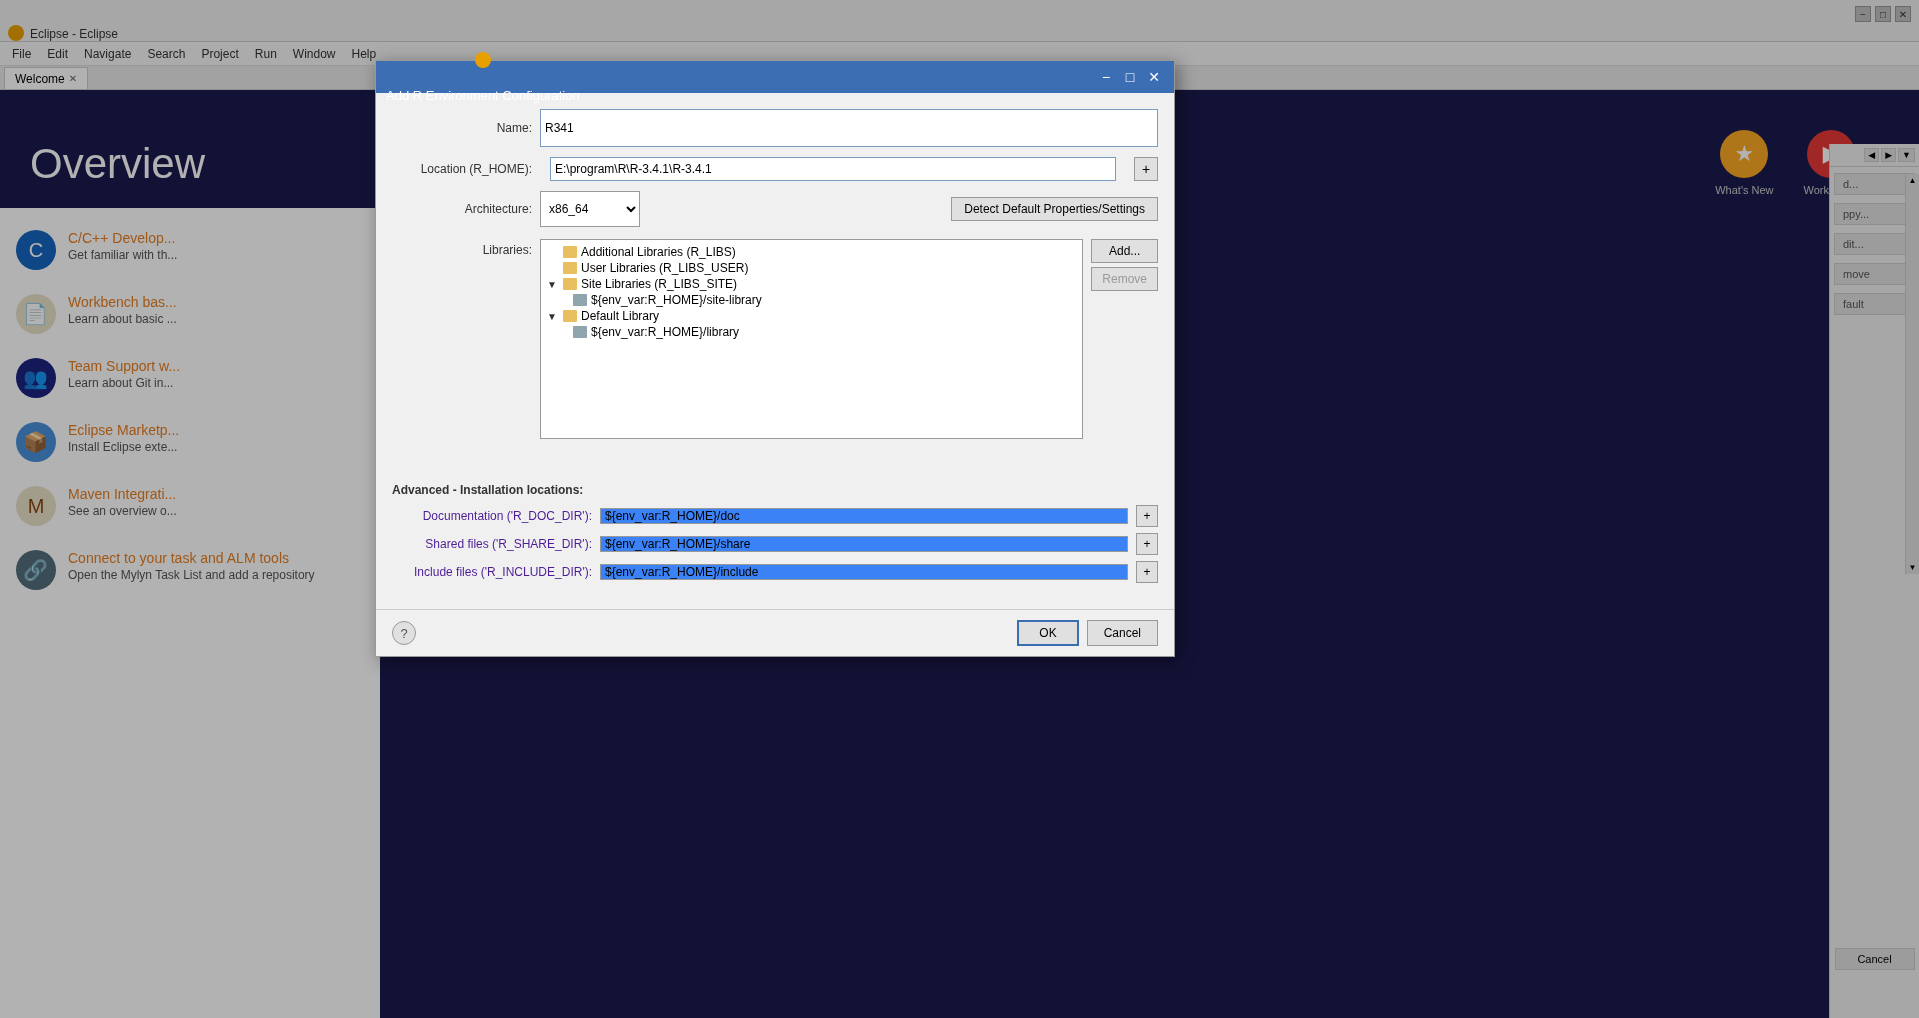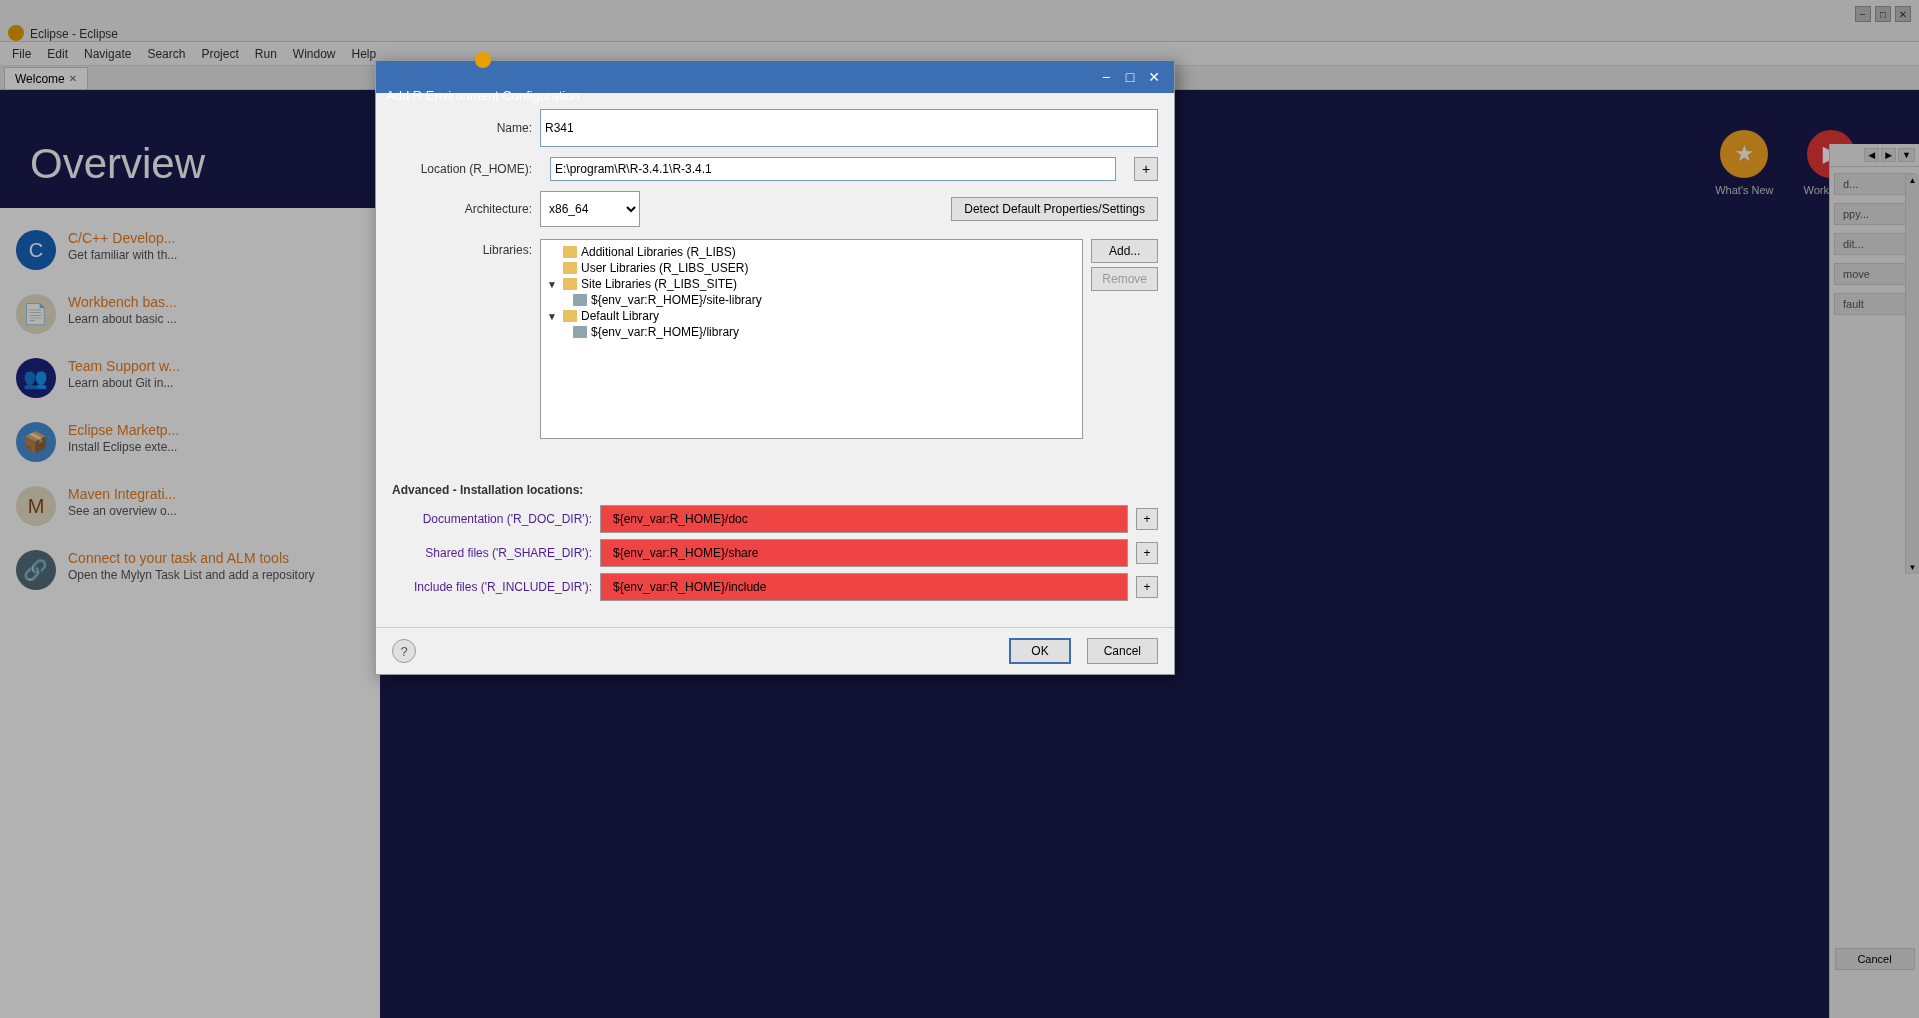--- a/index.html
+++ b/index.html
@@ -366,25 +366,25 @@
       gap: 8px;
     }
     .adv-label {
       min-width: 200px;
       text-align: right;
       font-size: 12px;
       color: #4c1d95;
     }
     .adv-input {
       flex: 1;
-      height: 28px;
-      border: 1px solid #999;
-      padding: 2px 12px;
-      font-size: 12px;
-      background: #ef4444;
+      height: 16px;
+      border: 1px solid #999;
+      padding: 2px 4px;
+      font-size: 12px;
+      background: #3b82f6;
     }
     .adv-browse {
       width: 22px; height: 22px;
       background: #e0e0e0;
       border: 1px solid #999;
       cursor: pointer;
       font-size: 12px;
       display: flex; align-items: center; justify-content: center;
     }
 
@@ -399,21 +399,21 @@
       width: 24px; height: 24px;
       border-radius: 50%;
       border: 1px solid #999;
       background: #e0e0e0;
       display: flex; align-items: center; justify-content: center;
       font-size: 13px;
       cursor: pointer;
       color: #555;
     }
     .footer-buttons {
-      display: flex; gap: 16px;
+      display: flex; gap: 8px;
     }
     .btn-ok {
       background: #e0e0e0;
       border: 2px solid #3c6eb4;
       padding: 4px 20px;
       font-size: 12px;
       cursor: pointer;
     }
     .btn-cancel {
       background: #e0e0e0;

